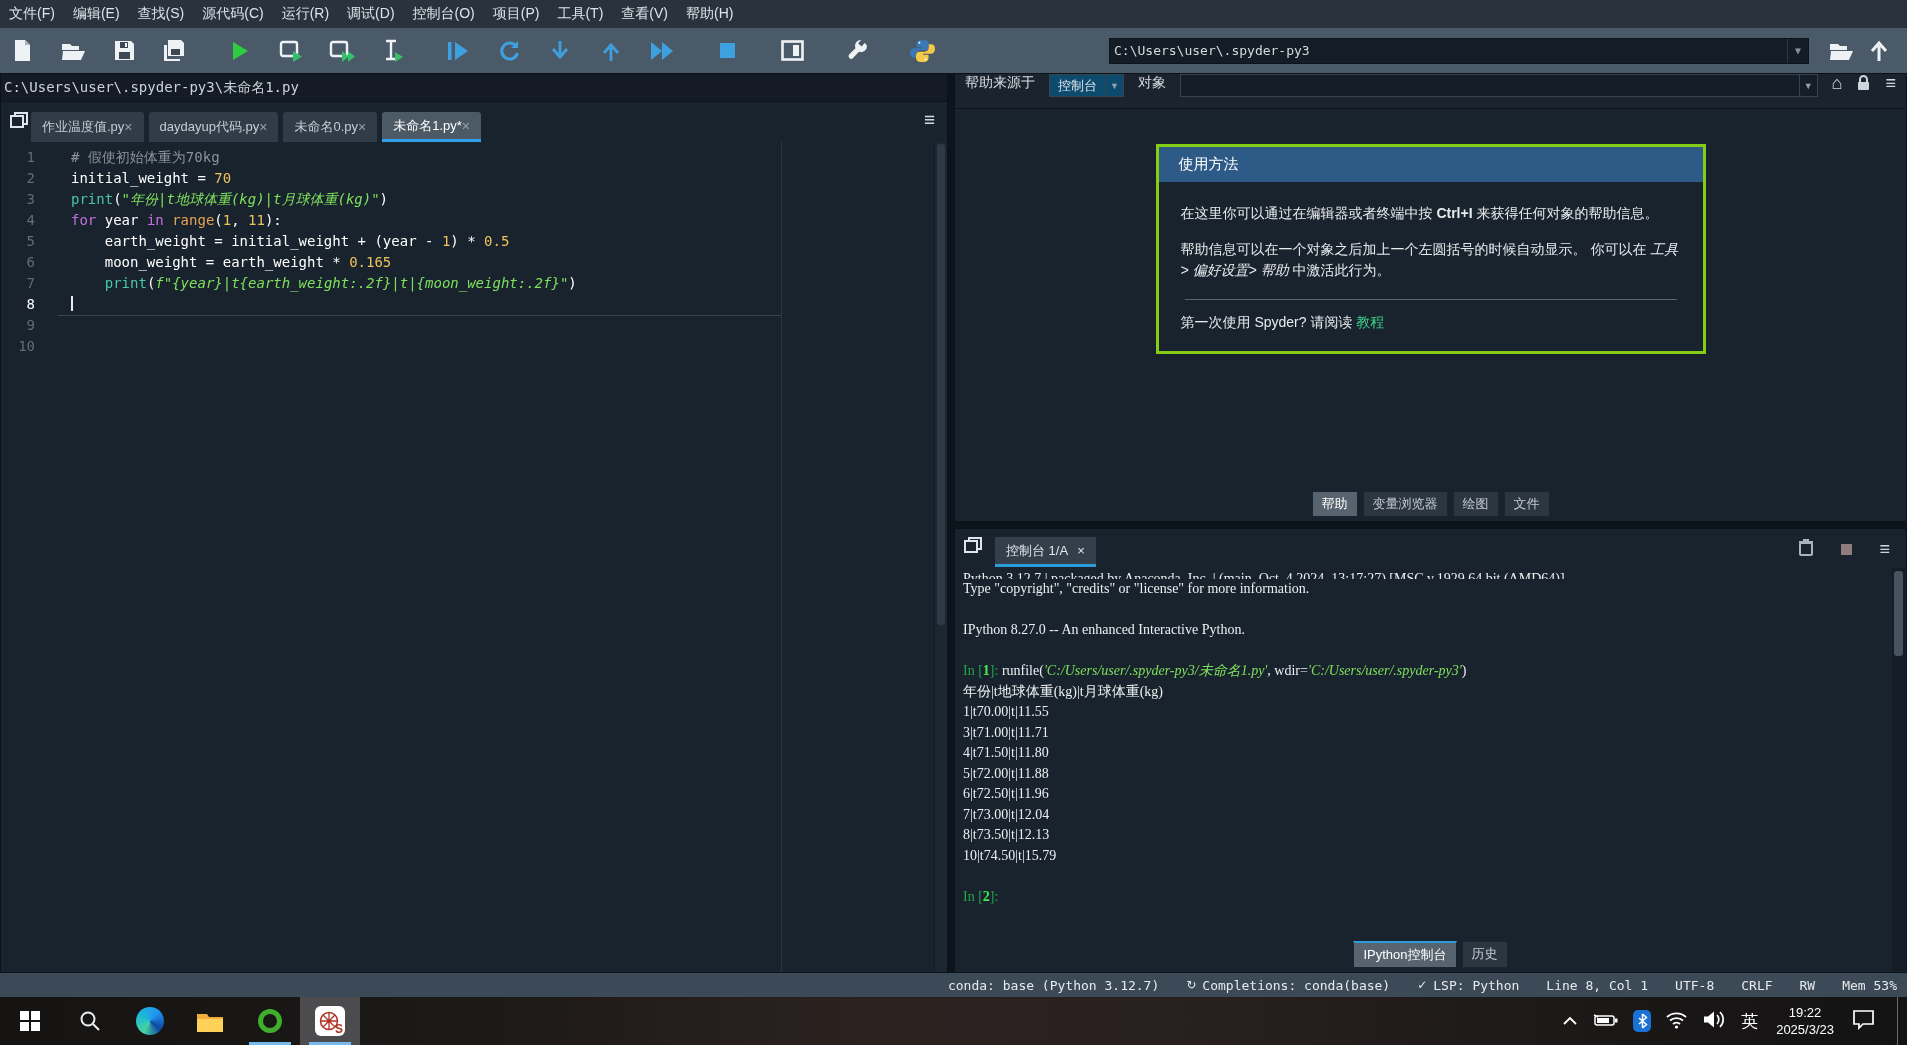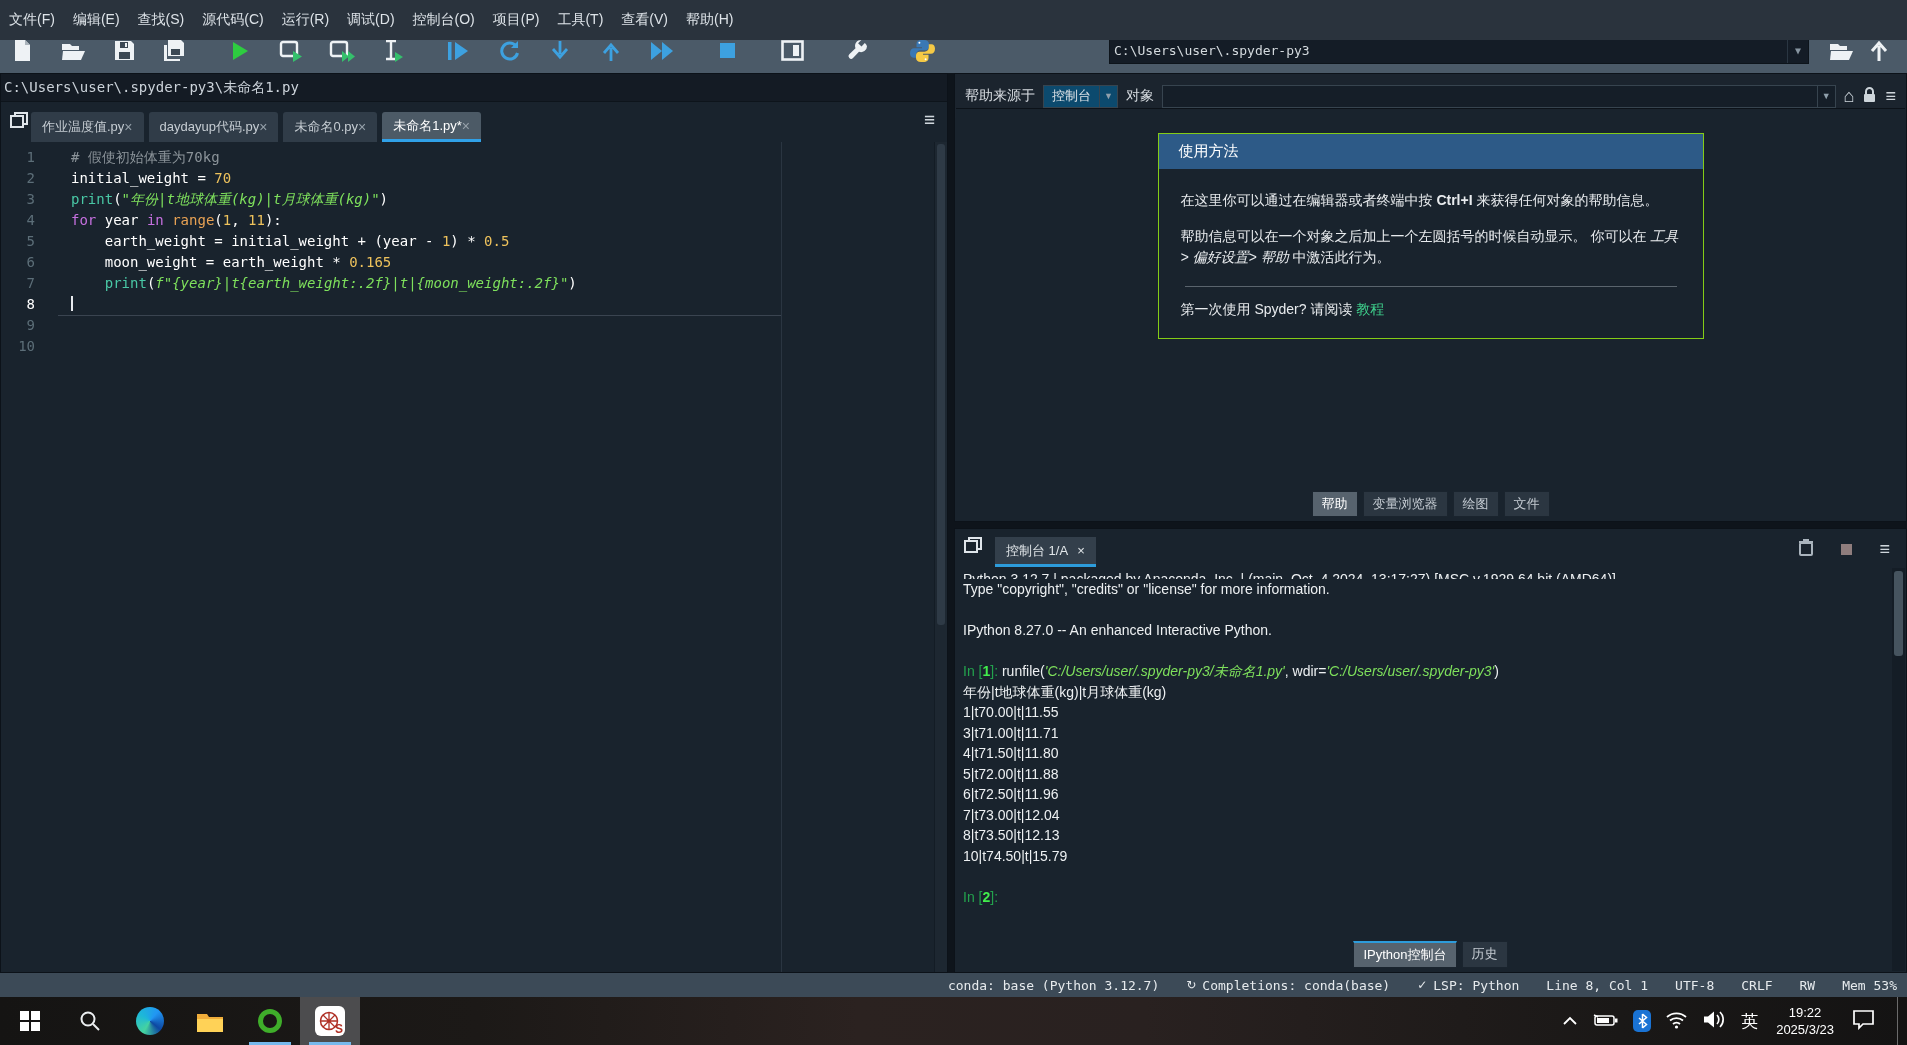--- a/index.html
+++ b/index.html
@@ -1,19 +1,19 @@
 <!DOCTYPE html>
 <html><head>
 <meta charset="utf-8">
 <style>
   html,body{margin:0;padding:0;background:#000}
   .screen{position:relative;width:1907px;height:1045px;background:#0e141b;overflow:hidden;
           font-family:"Liberation Sans",sans-serif;-webkit-font-smoothing:antialiased}
   
-  .menubar{position:absolute;left:0;top:0;width:100%;height:40px;background:#2a333d;
+  .menubar{position:absolute;left:0;top:0;width:100%;height:28px;background:#2a333d;
            display:flex;align-items:center;color:#dde3e8;font-size:14px;z-index:5}
   .menu-item{padding:0 9px;white-space:nowrap}
   
   .toolbar{position:absolute;left:0;top:28px;width:100%;height:45px;background:#4b5a68;
            display:flex;align-items:center;padding-left:8px;box-sizing:border-box}
   .tbi{width:28px;height:28px;display:flex;align-items:center;justify-content:center;margin-right:23px;flex:0 0 auto}
   .gap{margin-left:14px}
   .path-combo{margin-left:auto;width:700px;height:26px;background:#141c26;border:1px solid #0d141b;
               display:flex;align-items:center;color:#d4dade;font-family:"DejaVu Sans Mono",monospace;
               font-size:13px;box-sizing:border-box}
@@ -43,33 +43,33 @@
   .gutter div.cur{color:#fff}
   .code{position:absolute;left:57px;top:5px;right:14px}
   .cl{height:21px;white-space:pre;padding-left:13px}
   .cl.current{width:710px;border-bottom:1px solid #3a4450}
   .caret{display:inline-block;width:2px;height:15px;background:#e7eaee;vertical-align:-2px}
   .cm{color:#8b9399}.kw{color:#c670e0}.st{color:#7ee05c;font-style:italic}.nu{color:#eec25c}
   .bi{color:#49c7a5}.bi2{color:#e8a254}.tx{color:#fff}
   
   .right-col{position:absolute;left:954px;top:0;right:0;height:100%}
   .help-pane{position:absolute;left:0;right:0;top:0;height:449px;background:#19232d;border:1px solid #0c1219;box-sizing:border-box}
-  .help-header{height:44px;background:#1b242e;display:flex;align-items:center;padding:0 10px;gap:8px;
+  .help-header{height:44px;background:#1b242e;display:flex;padding:0 10px;gap:14px;
                color:#d8dde2;font-size:14px}
   .combo-sm{height:23px;background:#0c4a6e;border:1px solid #37444f;display:flex;align-items:center;
             color:#dfe4e8;font-size:13px;box-sizing:border-box}
   .combo-sm .val{padding:0 8px;white-space:nowrap}
   .combo-arrow2{width:17px;align-self:stretch;border-left:1px solid #37444f;display:flex;align-items:center;
                 justify-content:center;color:#90a0ac;font-size:9px}
   .obj-combo{flex:1;height:23px;background:#151e28;border:1px solid #37444f;display:flex;align-items:center;
              justify-content:flex-end;box-sizing:border-box}
   .hicon{color:#cdd5db;font-size:18px;line-height:1}
   .burger{color:#cfd6dc;font-size:18px;line-height:1}
   .help-body{position:absolute;top:34px;bottom:32px;left:1px;right:1px;background:#19232d;border-top:1px solid #0c1219}
-  .usage-box{width:544px;margin:24px auto 0;border:1px solid #84cc16}
+  .usage-box{width:544px;margin:35px auto 0;border:3px solid #84cc16}
   .usage-title{height:35px;background:#2d5a87;color:#fff;font-size:15px;display:flex;align-items:center;padding:0 20px}
   .usage-body{padding:6px 22px 14px;color:#e8ebee;font-size:14px;line-height:21px}
   .usage-body p{margin:15px 0}
   .kbd{font-weight:bold}
   .ipath{font-style:italic}
   .usage-hr{border:none;border-top:1px solid #5a646d;margin:18px 4px 12px}
   .usage-footer{text-align:left;font-size:14px;padding-bottom:4px}
   .link{color:#3ed08c}
   .pane-tabs{position:absolute;bottom:4px;left:0;right:0;display:flex;justify-content:center;gap:5px}
   .ptab{padding:3px 9px;background:#2b3641;color:#c4cbd2;font-size:13px;border:1px solid #1a242e;white-space:nowrap}
@@ -77,21 +77,21 @@
   .ptab.topline{border-top:2px solid #2d9cdb}
   
   .console-pane{position:absolute;left:0;right:0;top:455px;bottom:0;background:#19232d;border:1px solid #0c1219;box-sizing:border-box}
   .console-header{position:relative;height:38px;background:#19232d;display:flex;align-items:flex-end}
   .console-header .browse-icon{top:8px}
   .ctab{margin-left:40px;height:30px;display:flex;align-items:center;gap:9px;background:#333f4b;
         border-bottom:3px solid #2d9cdb;color:#e2e7ea;font-size:13px;padding:0 11px;box-sizing:border-box;white-space:nowrap}
   .chicons{position:absolute;right:16px;top:9px;display:flex;gap:27px;align-items:center}
   .stopsq{width:11px;height:11px;background:#8f7d7d}
   .console-content{position:absolute;left:0;right:16px;top:39px;bottom:32px;padding-left:8px;
-                   font-family:Liberation Sans, sans-serif;font-size:14px;line-height:20.5px;
+                   font-family:Liberation Serif, serif;font-size:14px;line-height:20.5px;
                    color:#edf0f2;overflow:hidden}
   .cline{white-space:pre;height:20.5px}
   .clip{height:11px;overflow:hidden;position:relative}
   .clip span{position:absolute;bottom:-5px;left:0;white-space:pre}
   .t{color:#edf0f2}.pr{color:#23a24d}.prn{color:#41ee4c;font-weight:700}
   .cscroll{position:absolute;right:1px;top:39px;bottom:1px;width:13px;background:#141d26}
   .cscroll .thumb{position:absolute;left:2px;right:2px;top:3px;height:85px;background:#46545f;border-radius:3px}
   
   .statusbar{position:absolute;left:0;top:973px;width:100%;height:24px;background:#3c4a57;display:flex;
              align-items:center;justify-content:flex-end;color:#e6eaed;font-family:"DejaVu Sans Mono",monospace;

